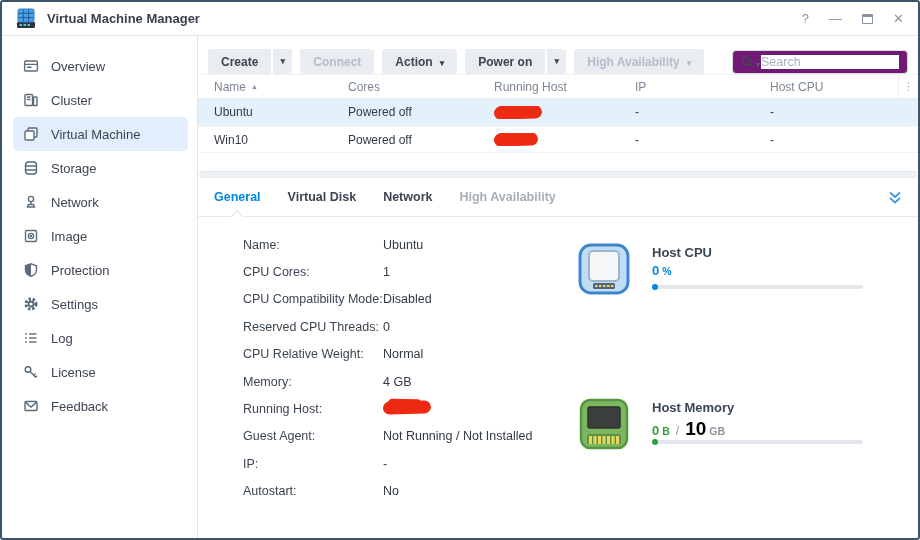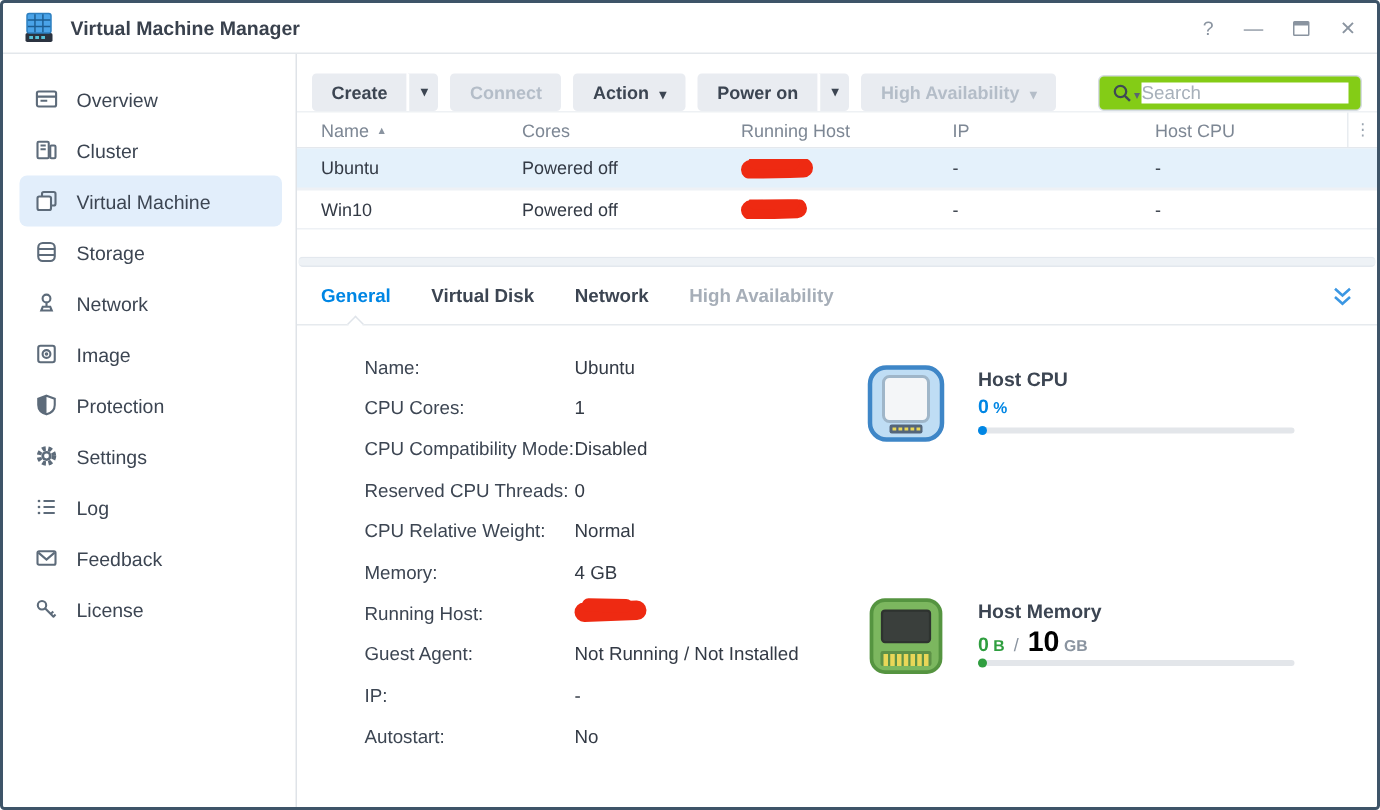--- a/index.html
+++ b/index.html
@@ -26,21 +26,21 @@
   
   .toolbar { height:38px; flex:none; display:flex; align-items:flex-end; gap:8px; padding:0 10px; }
   .btn { background:#e9ecf1; border:none; border-radius:3px; height:25px; padding:0 13px; font-size:12px; font-weight:bold; color:#3c4552; font-family:inherit; display:inline-flex; align-items:center; cursor:pointer; }
   .btn.disabled { color:#b4bdc8; cursor:default; }
   .split { display:inline-flex; }
   .split .btn-main { border-radius:3px 0 0 3px; }
   .split .btn-caret { border-radius:0 3px 3px 0; width:21px; padding:0; justify-content:center; border-left:2px solid #fff; }
   .caret::after { content:"▾"; font-size:9px; line-height:1; }
   .btn .caret-inline { margin-left:7px; }
   .btn .caret-inline::after { content:"▾"; font-size:9px; }
-  .search-box { margin-left:auto; width:176px; height:24px; border:1px solid #d6dce2; border-radius:4px; display:flex; align-items:center; padding:0 8px; gap:1px; background:#84cc16; }
+  .search-box { margin-left:auto; width:176px; height:24px; border:1px solid #d6dce2; border-radius:4px; display:flex; align-items:center; padding:0 8px; gap:1px; background:#701a75; }
   .search-box input { border:none; outline:none; flex:1; min-width:0; font-size:12.5px; font-family:inherit; color:#3c4552; }
   .search-box input::placeholder { color:#a7b0ba; }
   .search-caret::after { content:"▾"; font-size:8px; color:#5b6570; }
 
   
   .vm-table { flex:none; font-size:12px; }
   .t-head { display:flex; height:25px; align-items:center; color:#7d8794; border-bottom:1px solid #e4e8ed; border-top:1px solid #eef1f4; }
   .t-row { display:flex; height:27px; align-items:center; color:#333a45; }
   .t-row.selected { background:#e4f1fb; }
   .t-row + .t-row { border-top:1px solid #eef1f5; }
@@ -214,36 +214,36 @@
               <line x1="6" y1="4" x2="13.5" y2="4"></line>
               <line x1="6" y1="8" x2="13.5" y2="8"></line>
               <line x1="6" y1="12" x2="13.5" y2="12"></line>
             </svg>
           </span>
         <span class="slabel">Log</span>
       </div>
       <div class="side-item">
         <span class="sicon">
             <svg width="16" height="16" viewBox="0 0 16 16" fill="none" stroke="#5d6b7a" stroke-width="1.4">
-              <rect x="2" y="3.5" width="12" height="9" rx="1"></rect>
-              <polyline points="2.6,4.4 8,9 13.4,4.4"></polyline>
-            </svg>
-          </span>
-        <span class="slabel">Feedback</span>
-      </div>
-      <div class="side-item">
-        <span class="sicon">
-            <svg width="16" height="16" viewBox="0 0 16 16" fill="none" stroke="#5d6b7a" stroke-width="1.4">
               <circle cx="5" cy="5.5" r="2.8"></circle>
               <line x1="7" y1="7.5" x2="13" y2="13.5"></line>
               <line x1="10.8" y1="11.3" x2="12.5" y2="9.6"></line>
               <line x1="12.6" y1="13.1" x2="14" y2="11.7"></line>
             </svg>
           </span>
         <span class="slabel">License</span>
+      </div>
+      <div class="side-item">
+        <span class="sicon">
+            <svg width="16" height="16" viewBox="0 0 16 16" fill="none" stroke="#5d6b7a" stroke-width="1.4">
+              <rect x="2" y="3.5" width="12" height="9" rx="1"></rect>
+              <polyline points="2.6,4.4 8,9 13.4,4.4"></polyline>
+            </svg>
+          </span>
+        <span class="slabel">Feedback</span>
       </div>
     </div>
 
     <div class="main">
 
       <div class="toolbar">
         <span class="split">
           <button class="btn btn-main">Create</button>
           <button class="btn btn-caret caret"></button>
         </span>

